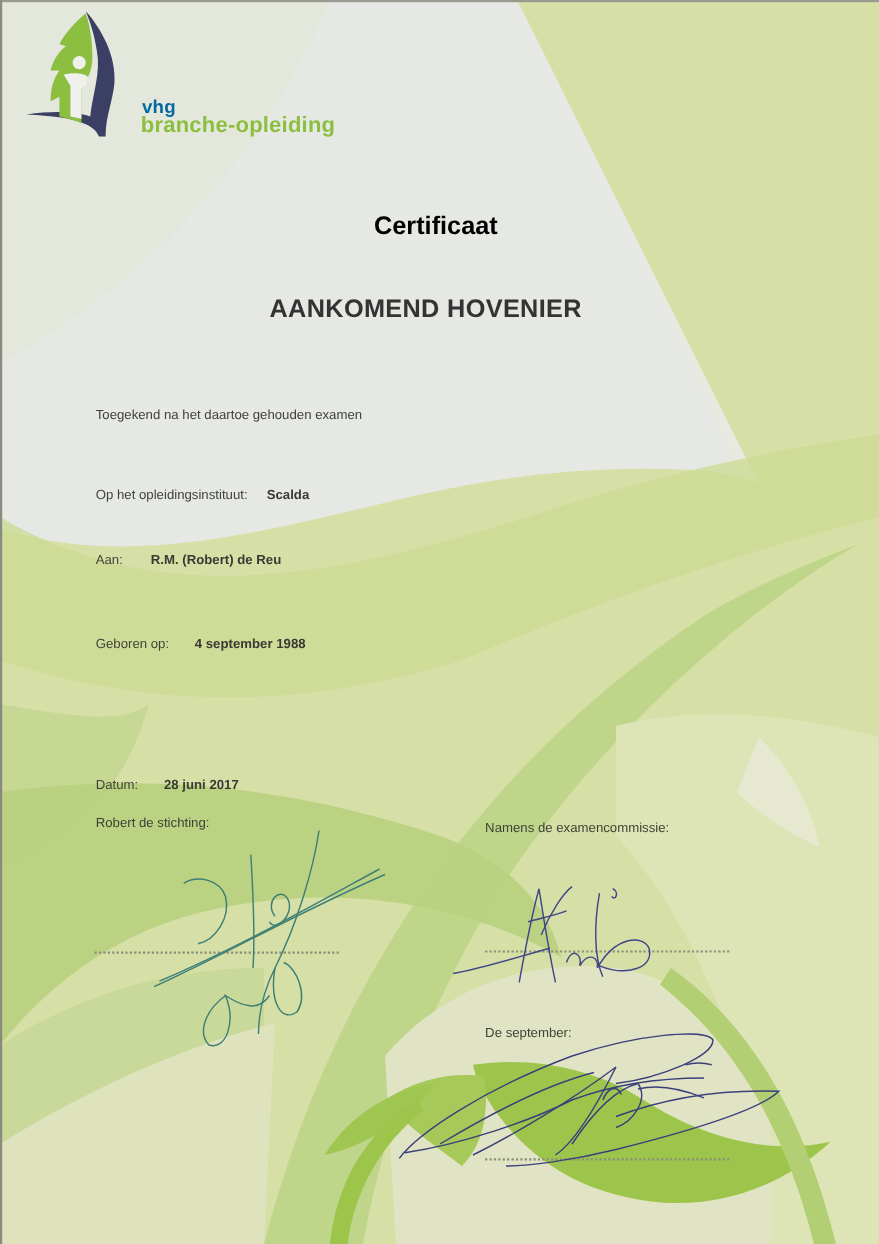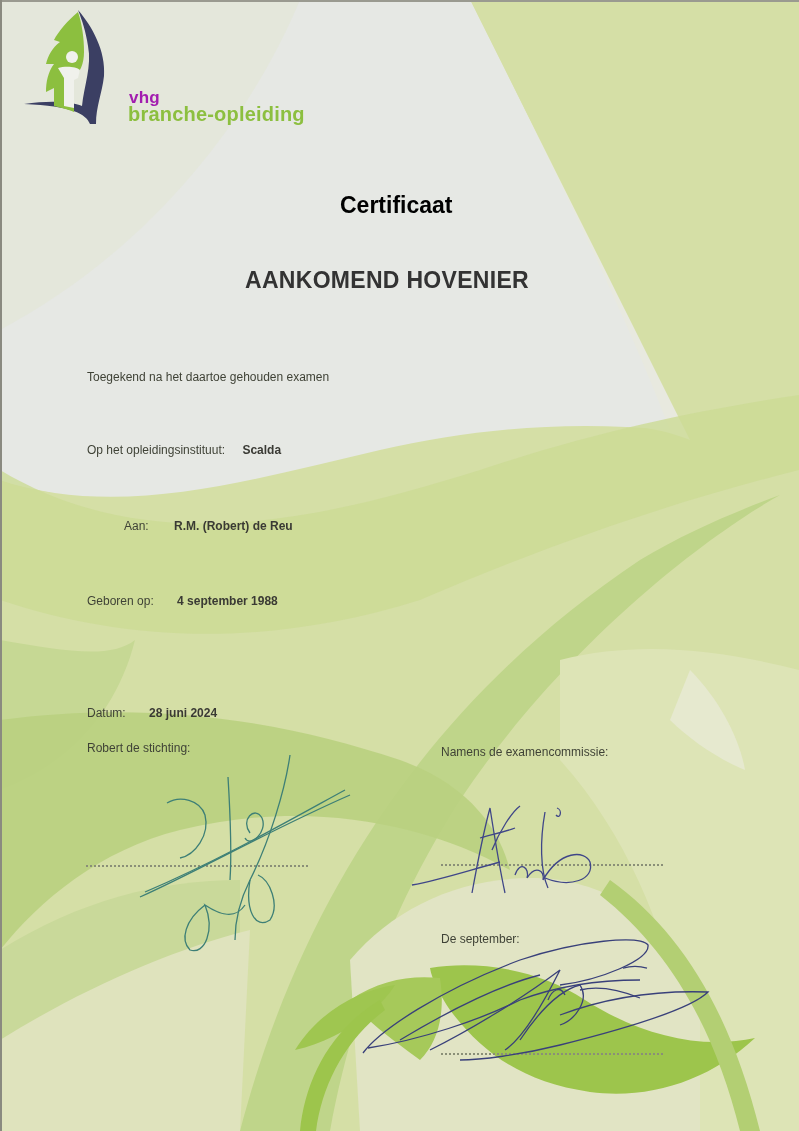--- a/index.html
+++ b/index.html
@@ -7,21 +7,21 @@
       width: 799px; height: 1131px; overflow: hidden; position: relative;
       background: #e4e8c8;
       font-family: "Liberation Sans", sans-serif;
     }
     .page { position: absolute; left: 0; top: 0; width: 799px; height: 1131px; overflow: hidden; }
     .bg { position: absolute; left: 0; top: 0; }
     .edge-left { position:absolute; left:0; top:0; width:2px; height:1131px; background:#8a8a80; }
     .edge-top { position:absolute; left:0; top:0; width:799px; height:2px; background:#9a9a90; }
 
     .logo { position: absolute; left: 22px; top: 6px; width: 320px; height: 125px; }
-    .logo-vhg { position: absolute; left: 107px; top: 82px; font-size: 17px; font-weight: bold; color: #a21caf; letter-spacing: 0.2px; }
+    .logo-vhg { position: absolute; left: 107px; top: 82px; font-size: 17px; font-weight: bold; color: #0369a1; letter-spacing: 0.2px; }
     .logo-brand { position: absolute; left: 106px; top: 97px; font-size: 20px; font-weight: bold; color: #8cbf3f; letter-spacing: 0.2px; }
 
     .title { position: absolute; left: 340px; top: 192px; font-size: 23px; font-weight: bold; color: #000000; }
     .subtitle { position: absolute; left: 245px; top: 267px; font-size: 23px; font-weight: bold; color: #333333; letter-spacing: 0.3px; }
 
     .line { position: absolute; font-size: 12px; color: #3f4236; white-space: nowrap; }
     .line .val { font-weight: bold; color: #3a3a34; }
 
     .dots { position: absolute; height: 0; border-top: 2px dotted #8a8f78; }
 
@@ -83,33 +83,33 @@
   <div class="title">Certificaat</div>
   <div class="subtitle">AANKOMEND HOVENIER</div>
 
   <div class="line" style="left:87px; top:370px;">Toegekend na het daartoe gehouden examen</div>
 
   <div class="line" style="left:87px; top:443px;">
     <span>Op het opleidingsinstituut:</span>
     <span class="val" style="margin-left:14px;">Scalda</span>
   </div>
 
-  <div class="line" style="left:87px; top:519px;margin-left:37px;">
+  <div class="line" style="left:87px; top:502px;">
     <span>Aan:</span>
     <span class="val" style="margin-left:22px;">R.M. (Robert) de Reu</span>
   </div>
 
-  <div class="line" style="left:87px; top:594px;">
+  <div class="line" style="left:87px; top:578px;">
     <span>Geboren op:</span>
     <span class="val" style="margin-left:20px;">4 september 1988</span>
   </div>
 
   <div class="line" style="left:87px; top:706px;">
     <span>Datum:</span>
-    <span class="val" style="margin-left:20px;">28 juni 2024</span>
+    <span class="val" style="margin-left:20px;">28 juni 2017</span>
   </div>
 
   <div class="line" style="left:87px; top:741px;">Robert de stichting:</div>
   <div class="line" style="left:441px; top:745px;">Namens de examencommissie:</div>
   <div class="line" style="left:441px; top:932px;">De september:</div>
 
   <div class="dots" style="left:86px; top:865px; width:222px;"></div>
   <div class="dots" style="left:441px; top:864px; width:222px;"></div>
   <div class="dots" style="left:441px; top:1053px; width:222px;"></div>
 

